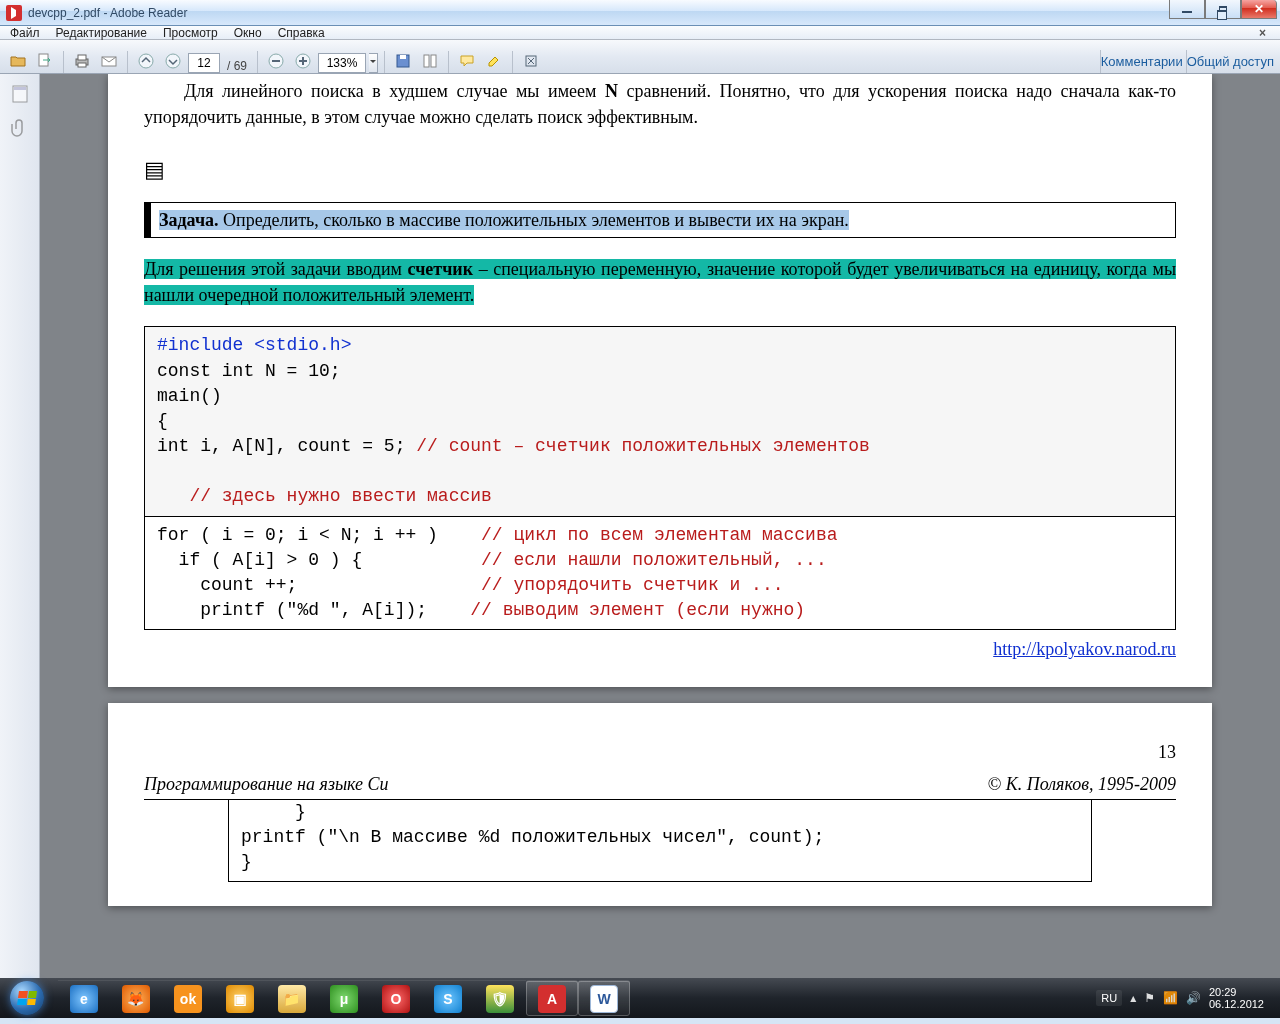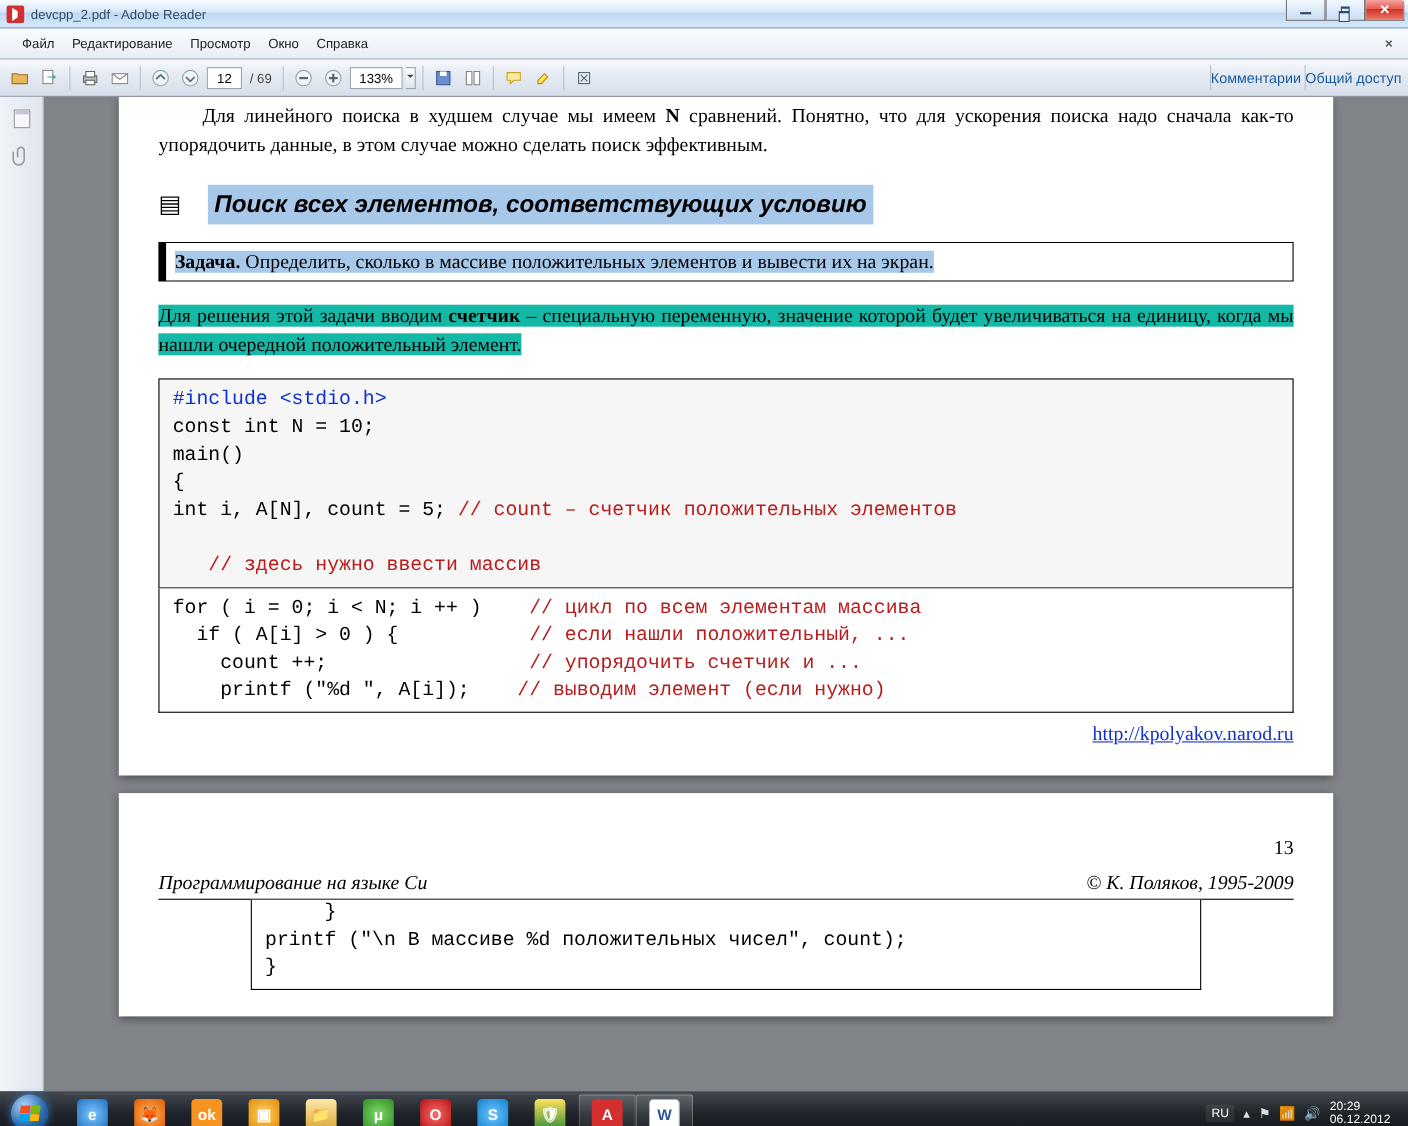--- a/index.html
+++ b/index.html
@@ -11,24 +11,24 @@
 .title-ghosts{position:absolute;left:230px;top:3px;display:flex;gap:68px}
 .title-ghosts span{color:#9fb9d6;font-size:11px}
 .win-controls{position:absolute;right:3px;top:0;display:flex}
 .win-btn{width:36px;height:19px;border:1px solid #7a7a7a;border-top:none;display:flex;align-items:center;justify-content:center;font-family:Arial;font-weight:bold;background:linear-gradient(#f2f7fd,#c9dff6)}
 .win-btn.close{background:linear-gradient(#f6a4a1,#e35a4e 45%,#d12e1f 46%,#e9796a);color:#fff;border-top-right-radius:4px}
 .win-btn.min span{width:10px;border-bottom:2px solid #314a65;margin-top:6px}
 .win-btn.max{position:relative}
 .win-btn.max span{width:8px;height:7px;border:1px solid #314a65;border-top:2px solid #314a65;position:relative}
 .win-btn.max span:before{content:"";position:absolute;width:8px;height:7px;border:1px solid #314a65;border-top:2px solid #314a65;left:-3px;top:2px;background:#e0edfb}
 .win-btn.close span{font-size:12px}
-.menubar{height:28px;background:linear-gradient(#fafcfe,#e7eef7);border-bottom:1px solid #b0b7c1;display:flex;align-items:center;padding-left:12px;position:relative}
+.menubar{height:14px;background:linear-gradient(#fafcfe,#e7eef7);border-bottom:1px solid #b0b7c1;display:flex;align-items:center;padding-left:2px;position:relative}
 .menubar span{padding:2px 8px;color:#222;cursor:default}
 .menubar .x{position:absolute;right:6px;color:#555;font-weight:bold}
-.toolbar{height:34px;background:linear-gradient(#f7f9fc,#e3e9f2 50%,#d7dfea);border-bottom:1px solid #9aa5b4;display:flex;align-items:center;padding:0 6px;gap:3px}
+.toolbar{height:34px;background:linear-gradient(#f7f9fc,#e3e9f2 50%,#d7dfea);border-bottom:1px solid #9aa5b4;display:flex;align-items:flex-end;padding:0 6px;gap:3px}
 .tbtn{width:24px;height:24px;border:1px solid transparent;border-radius:3px;display:flex;align-items:center;justify-content:center;cursor:pointer}
 .tdiv{width:1px;height:22px;background:#b8c0cc;margin:0 3px}
 .tbtn svg{width:16px;height:16px}
 .page-input{width:32px;height:20px;border:1px solid #9aa5b4;text-align:center;font-size:12px;padding:0}
 .page-total{color:#444;margin:0 4px}
 .zoom-input{width:48px;height:20px;border:1px solid #9aa5b4;text-align:center;font-size:12px;padding:0}
 .dropdown-caret{width:9px;height:20px;border:1px solid #9aa5b4;border-left:none;background:linear-gradient(#fefefe,#e0e6ef);display:flex;align-items:center;justify-content:center}
 .dropdown-caret:after{content:"";border:3px solid transparent;border-top-color:#444}
 .tool-spacer{flex:1}
 .tool-link{color:#1a5c9e;font-size:13px;padding:4px 0;border-left:1px solid #b8c0cc;cursor:pointer}
@@ -207,21 +207,20 @@
         <path d="M6 11V5a3 3 0 016 0v8a5 5 0 01-10 0V6" fill="none" stroke="#666" stroke-width="1.5"></path>
       </svg>
   </div>
   <div class="viewer">
     <div class="page">
       <p class="p-text" style="text-indent:40px;margin-top:0;padding-top:4px">
         <span>Для линейного поиска в худшем случае мы имеем </span><b>N</b><span> сравнений. Понятно, что для ускорения поиска надо сначала как-то упорядочить данные, в этом случае можно сделать поиск эффективным.</span>
       </p>
       <div class="section-title">
         <span class="section-icon">▤</span>
-        <span class="section-title-text">Поиск всех элементов, соответствующих условию</span>
       </div>
       <div class="task-box">
         <span class="hl"><b>Задача.</b><span> Определить, сколько в массиве положительных элементов и вывести их на экран.</span></span>
       </div>
       <p class="p-text">
         <span class="highlight"><span>Для решения этой задачи вводим </span><b>счетчик</b><span> – специальную переменную, значение которой будет увеличиваться на единицу, когда мы нашли очередной положительный элемент.</span></span>
       </p>
       <div class="code-box"><span class="kw">#include &lt;stdio.h&gt;</span>
 <span>const int N = 10;</span>
 <span>main()</span>

